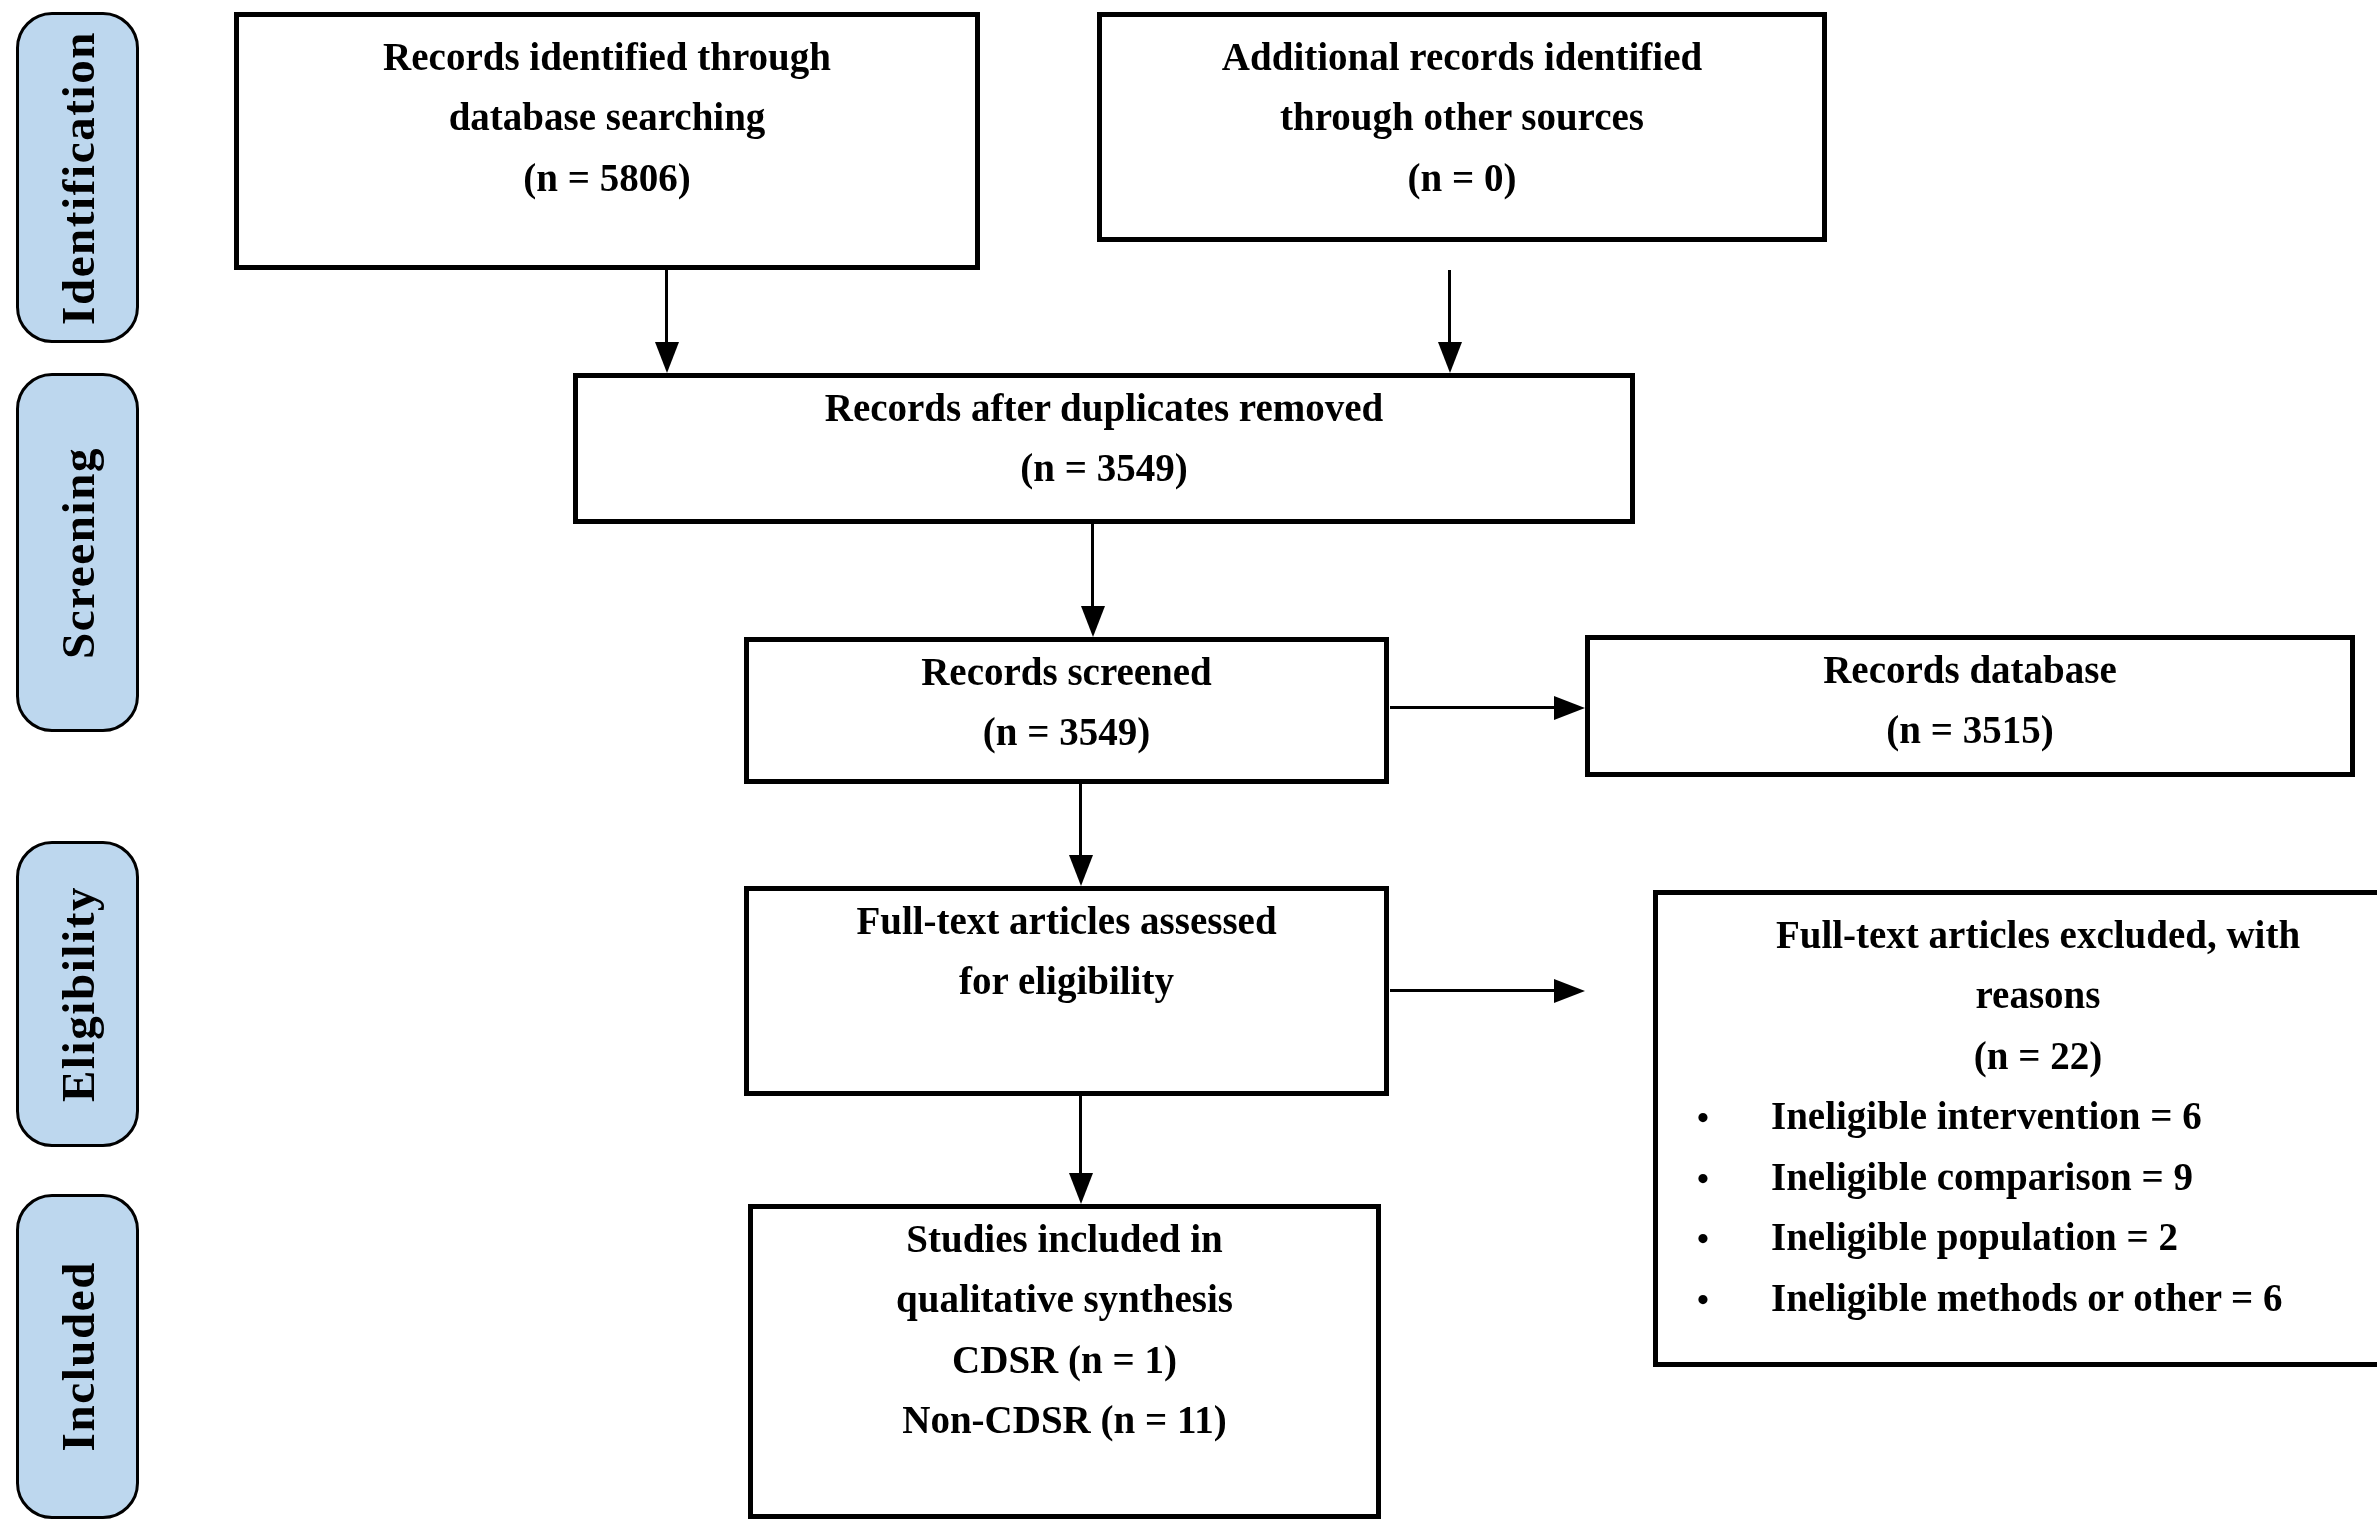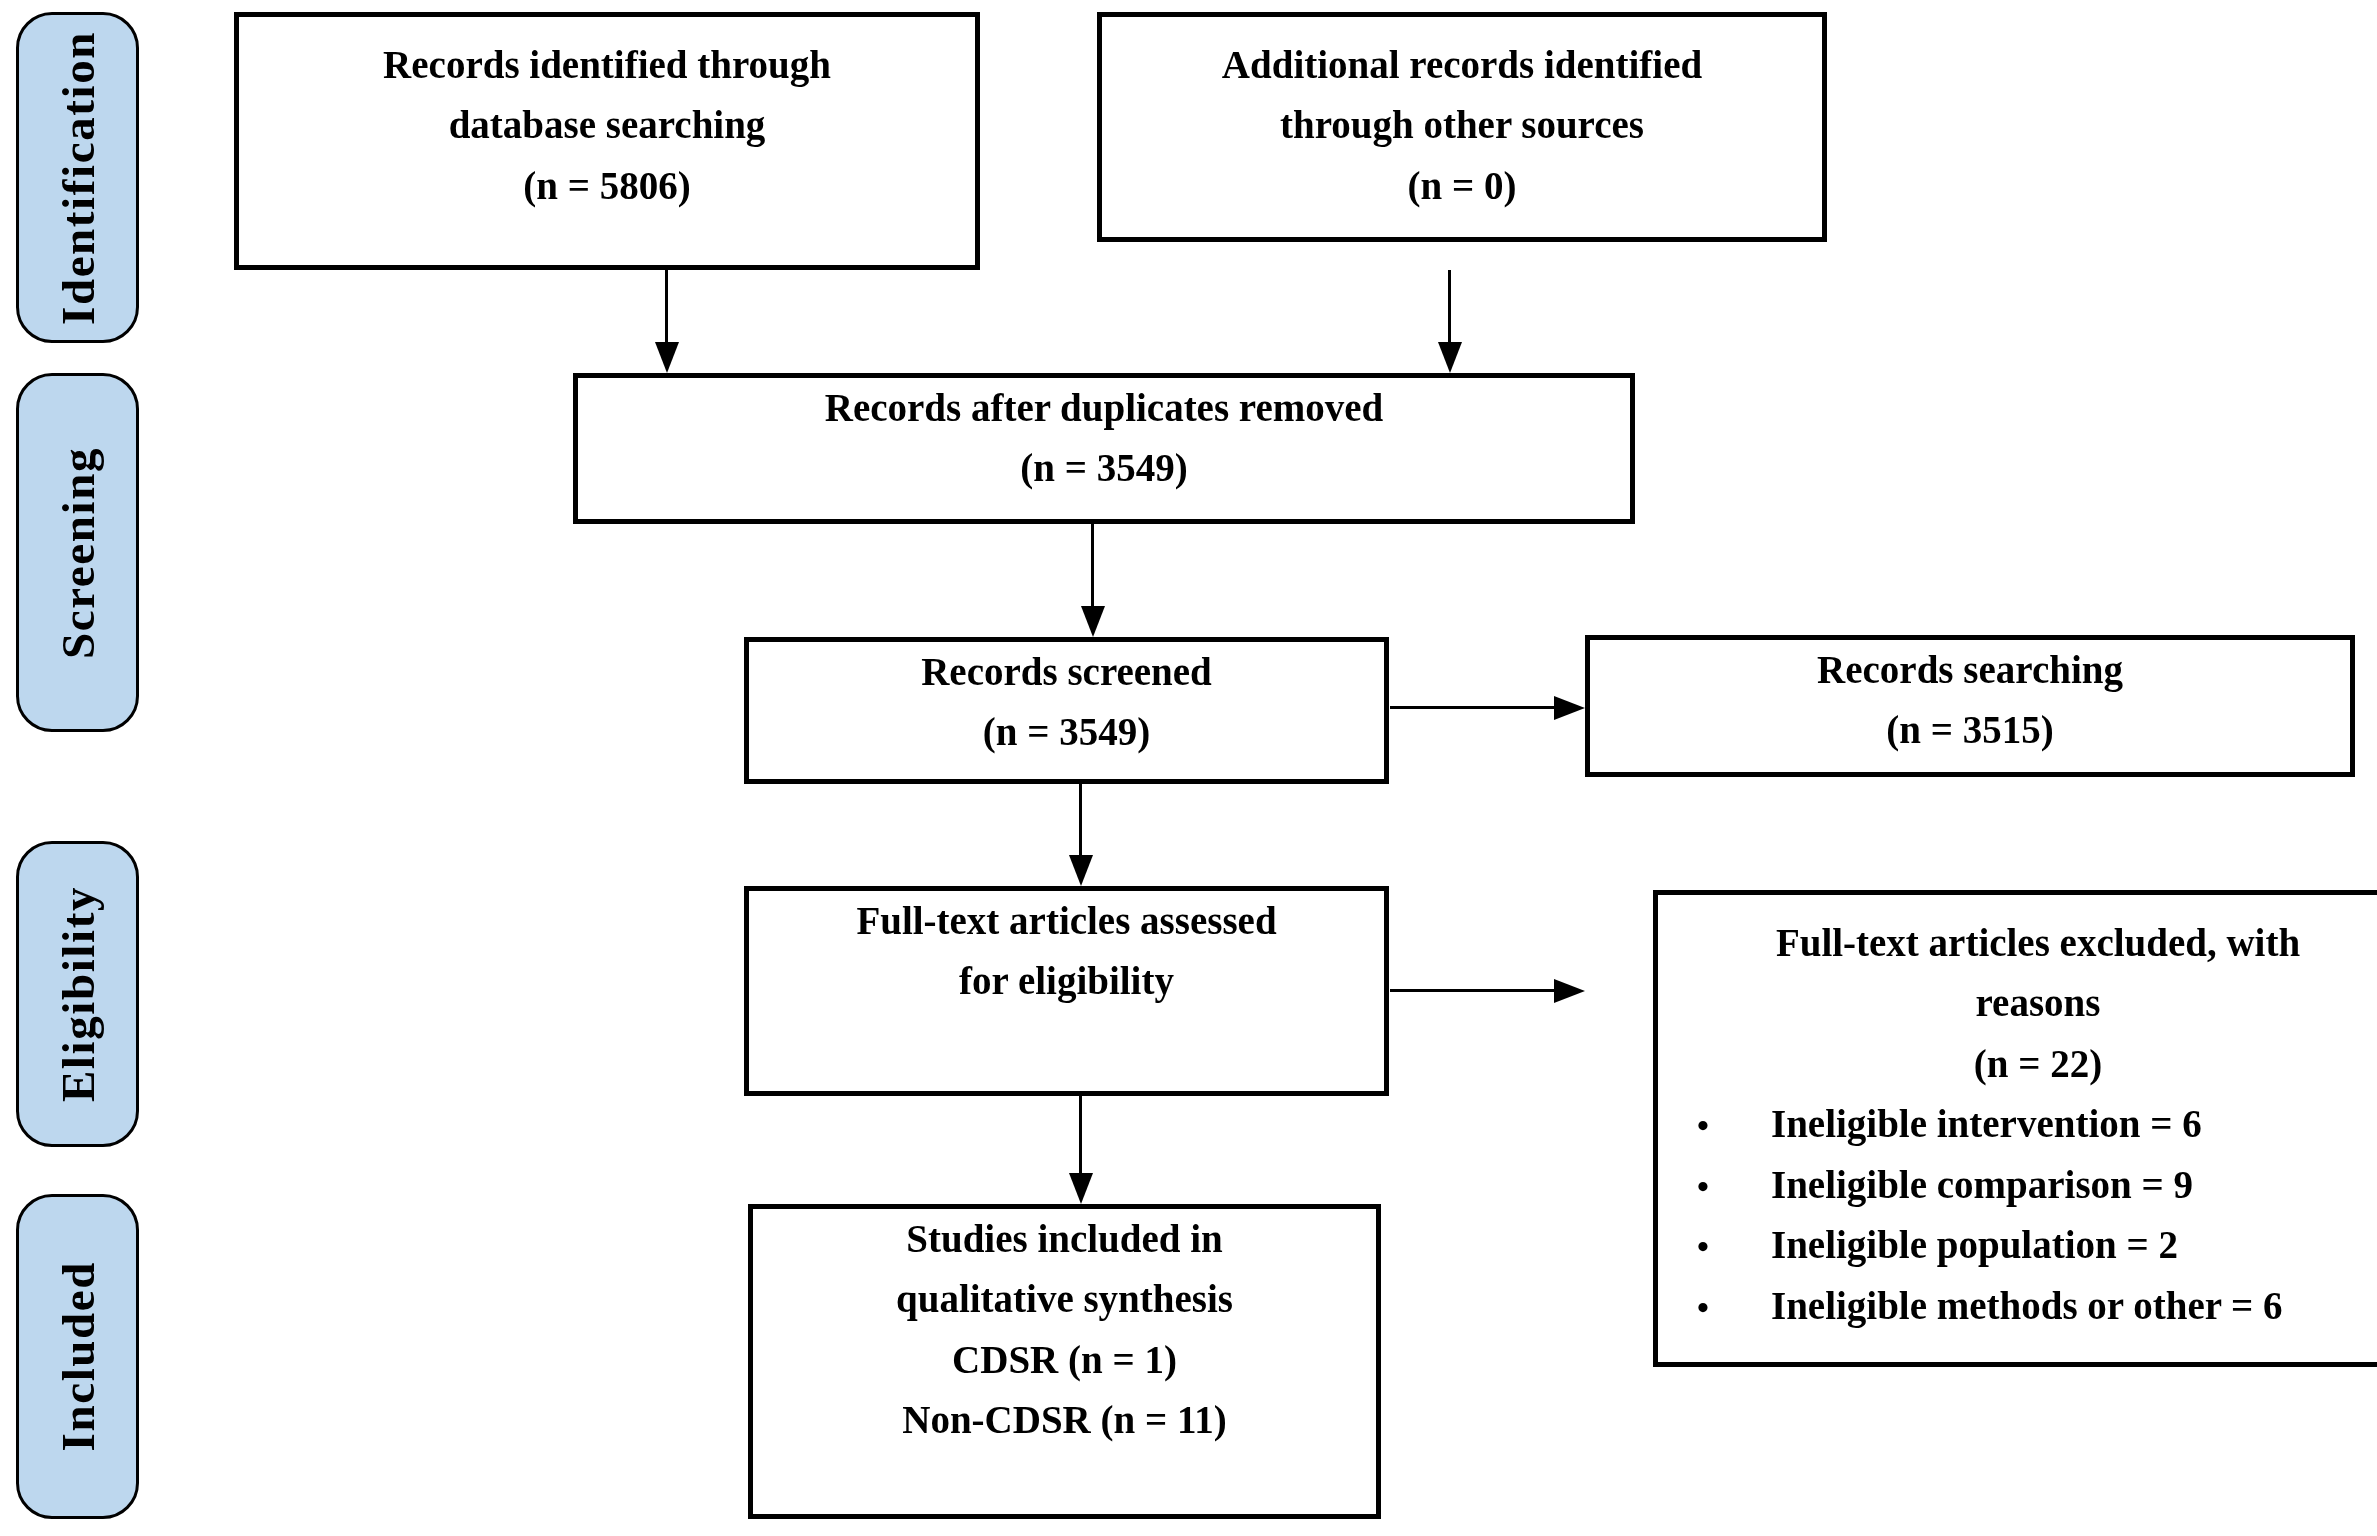--- a/index.html
+++ b/index.html
@@ -38,21 +38,21 @@
     background: #ffffff;
     border: 5.6px solid #000000;
     box-sizing: border-box;
     display: flex;
     flex-direction: column;
     justify-content: flex-start;
     text-align: center;
     font-size: 39px;
     line-height: 1.55;
   }
-  .fbox.top-align { justify-content: flex-start; padding-top: 18px; }
+  .fbox.top-align { justify-content: flex-start; padding-top: 10px; }
   .fbox .line { white-space: nowrap; }
   .bullet-row {
     display: flex;
     text-align: left;
     padding-left: 39px;
     padding-right: 16px;
     align-items: baseline;
   }
   .bullet-mark { flex: none; width: 74px; font-size: 34px; }
   .bullet-text { white-space: nowrap; }
@@ -110,21 +110,21 @@
     <div class="line">Records after duplicates removed</div>
     <div class="line">(n = 3549)</div>
   </div>
 
   <div class="fbox" style="left:744px; top:637px; width:645px; height:147px;">
     <div class="line">Records screened</div>
     <div class="line">(n = 3549)</div>
   </div>
 
   <div class="fbox" style="left:1585px; top:635px; width:770px; height:142px;">
-    <div class="line">Records searching</div>
+    <div class="line">Records database</div>
     <div class="line">(n = 3515)</div>
   </div>
 
   <div class="fbox" style="left:744px; top:886px; width:645px; height:210px;">
     <div class="line">Full-text articles assessed</div>
     <div class="line">for eligibility</div>
   </div>
 
   <div class="fbox top-align" style="left:1653px; top:890px; width:770px; height:477px;">
     <div class="line">Full-text articles excluded, with</div>

